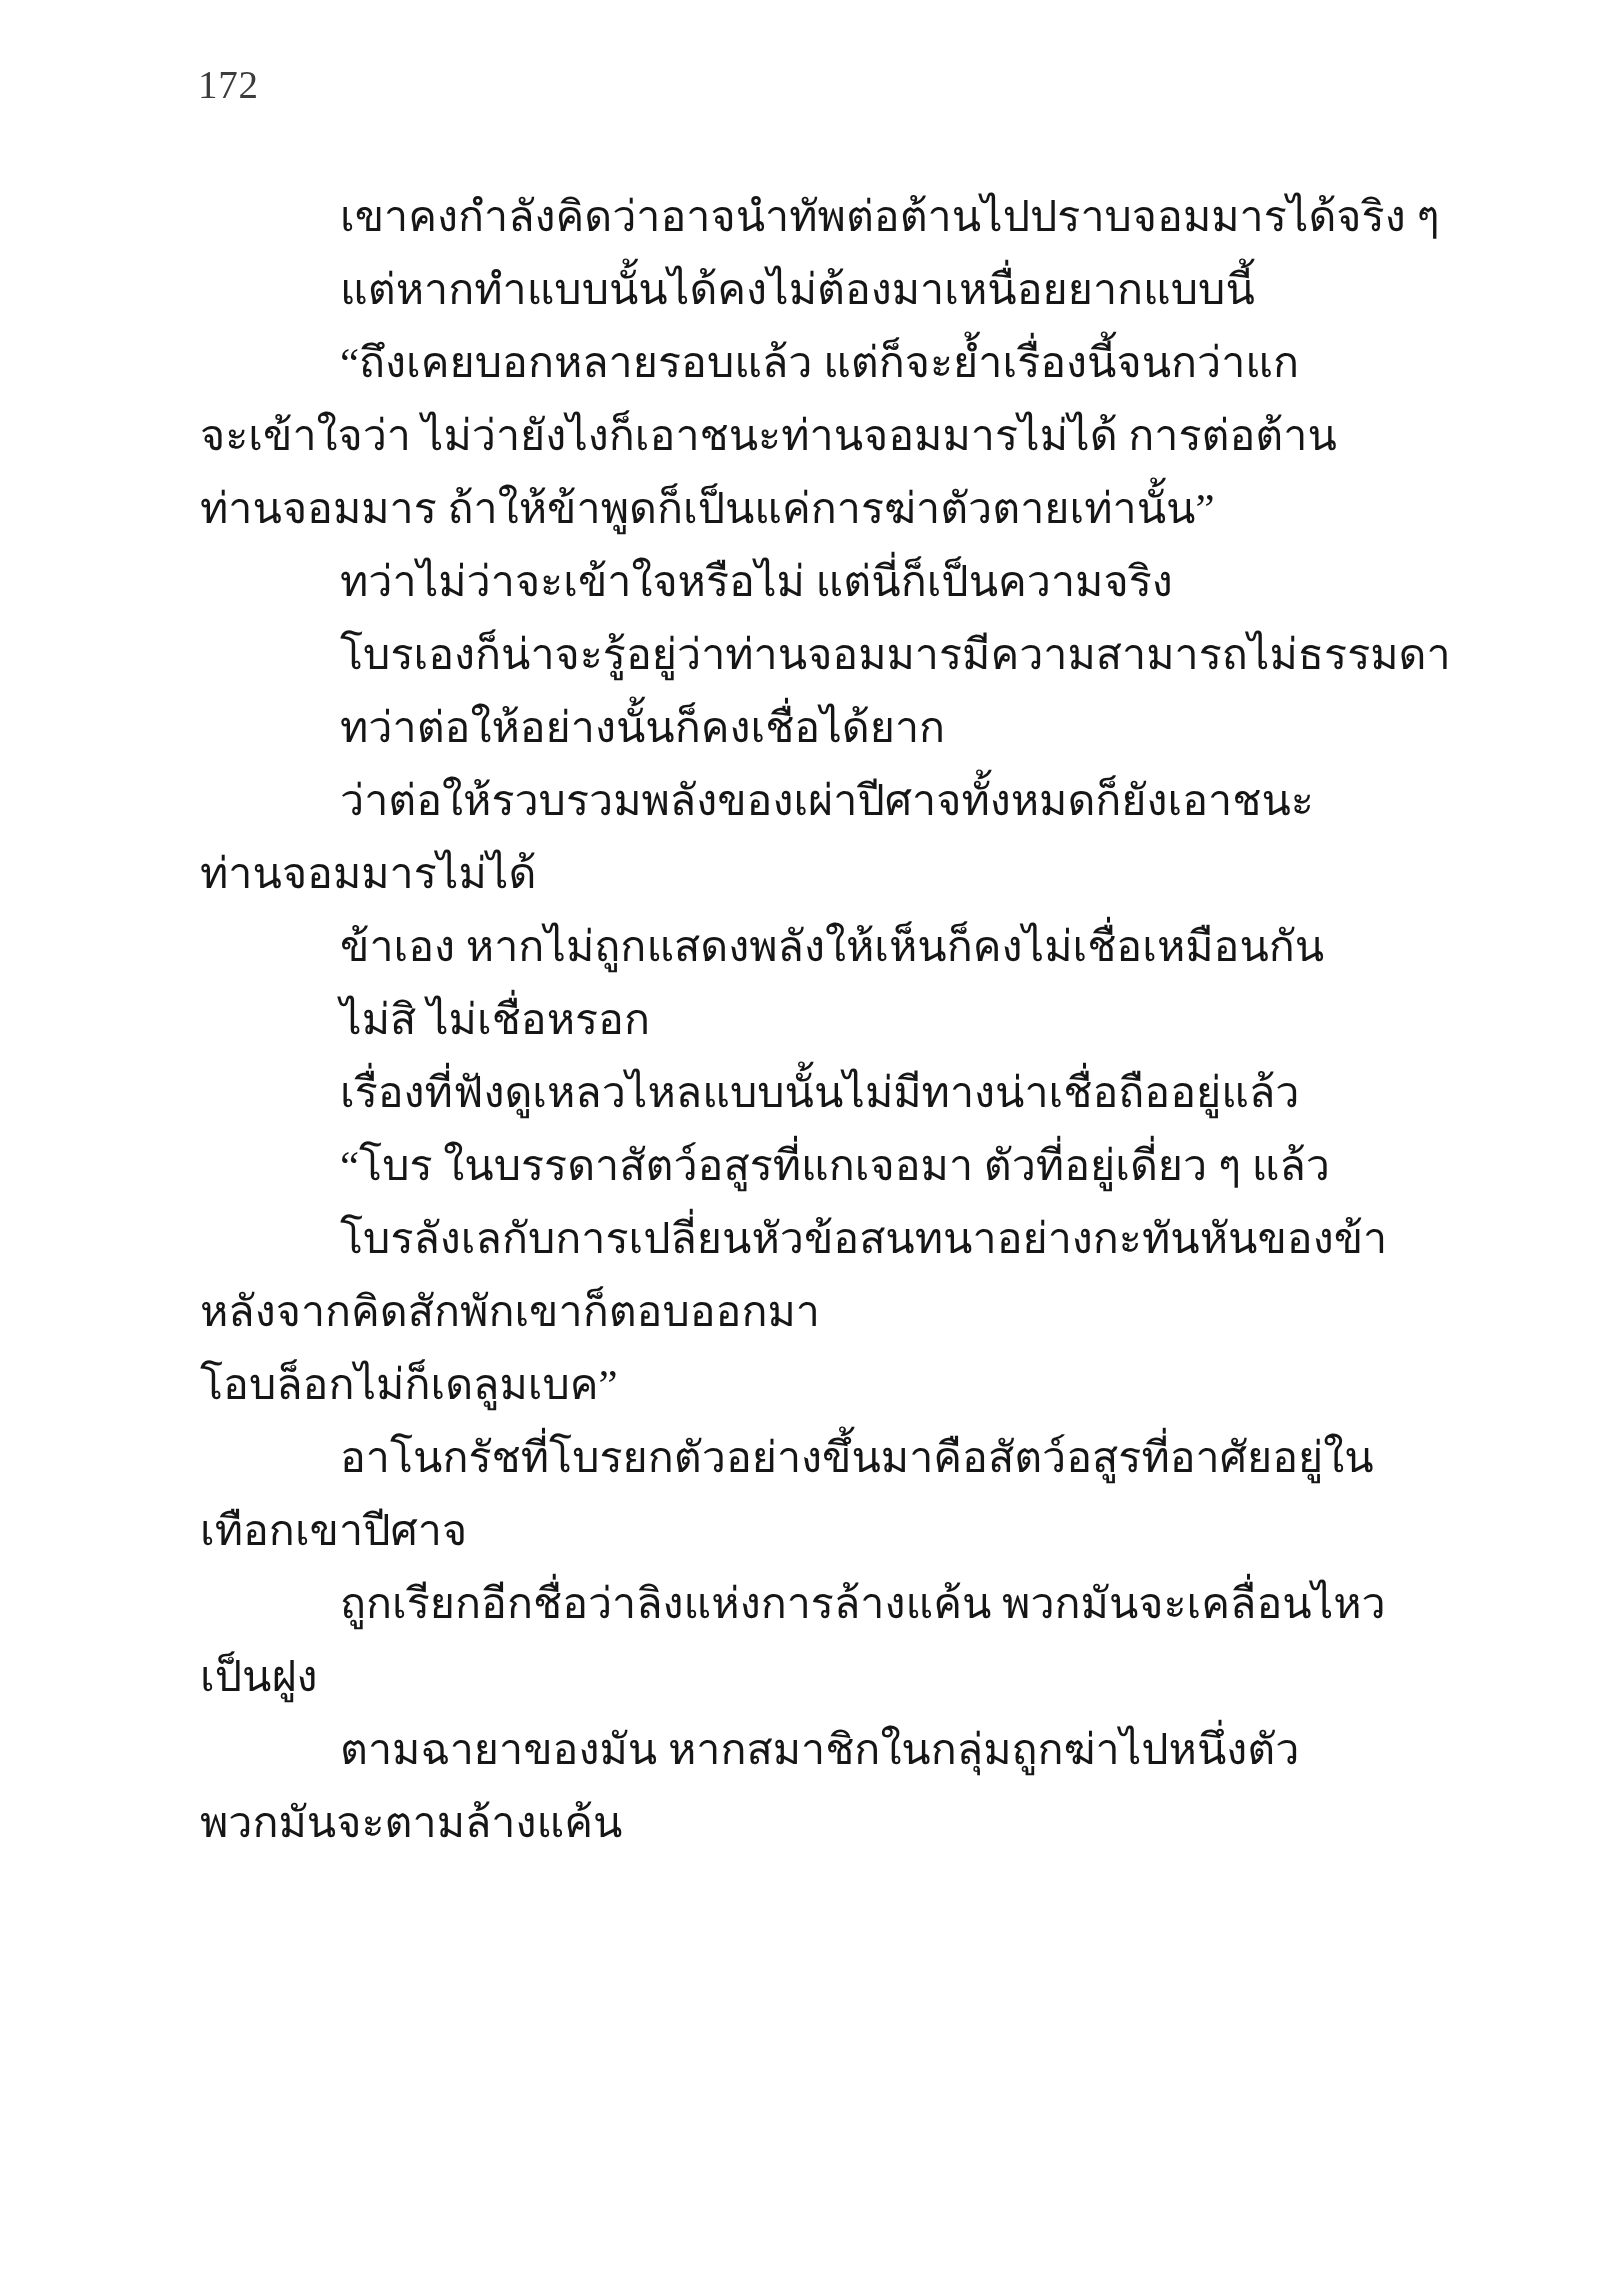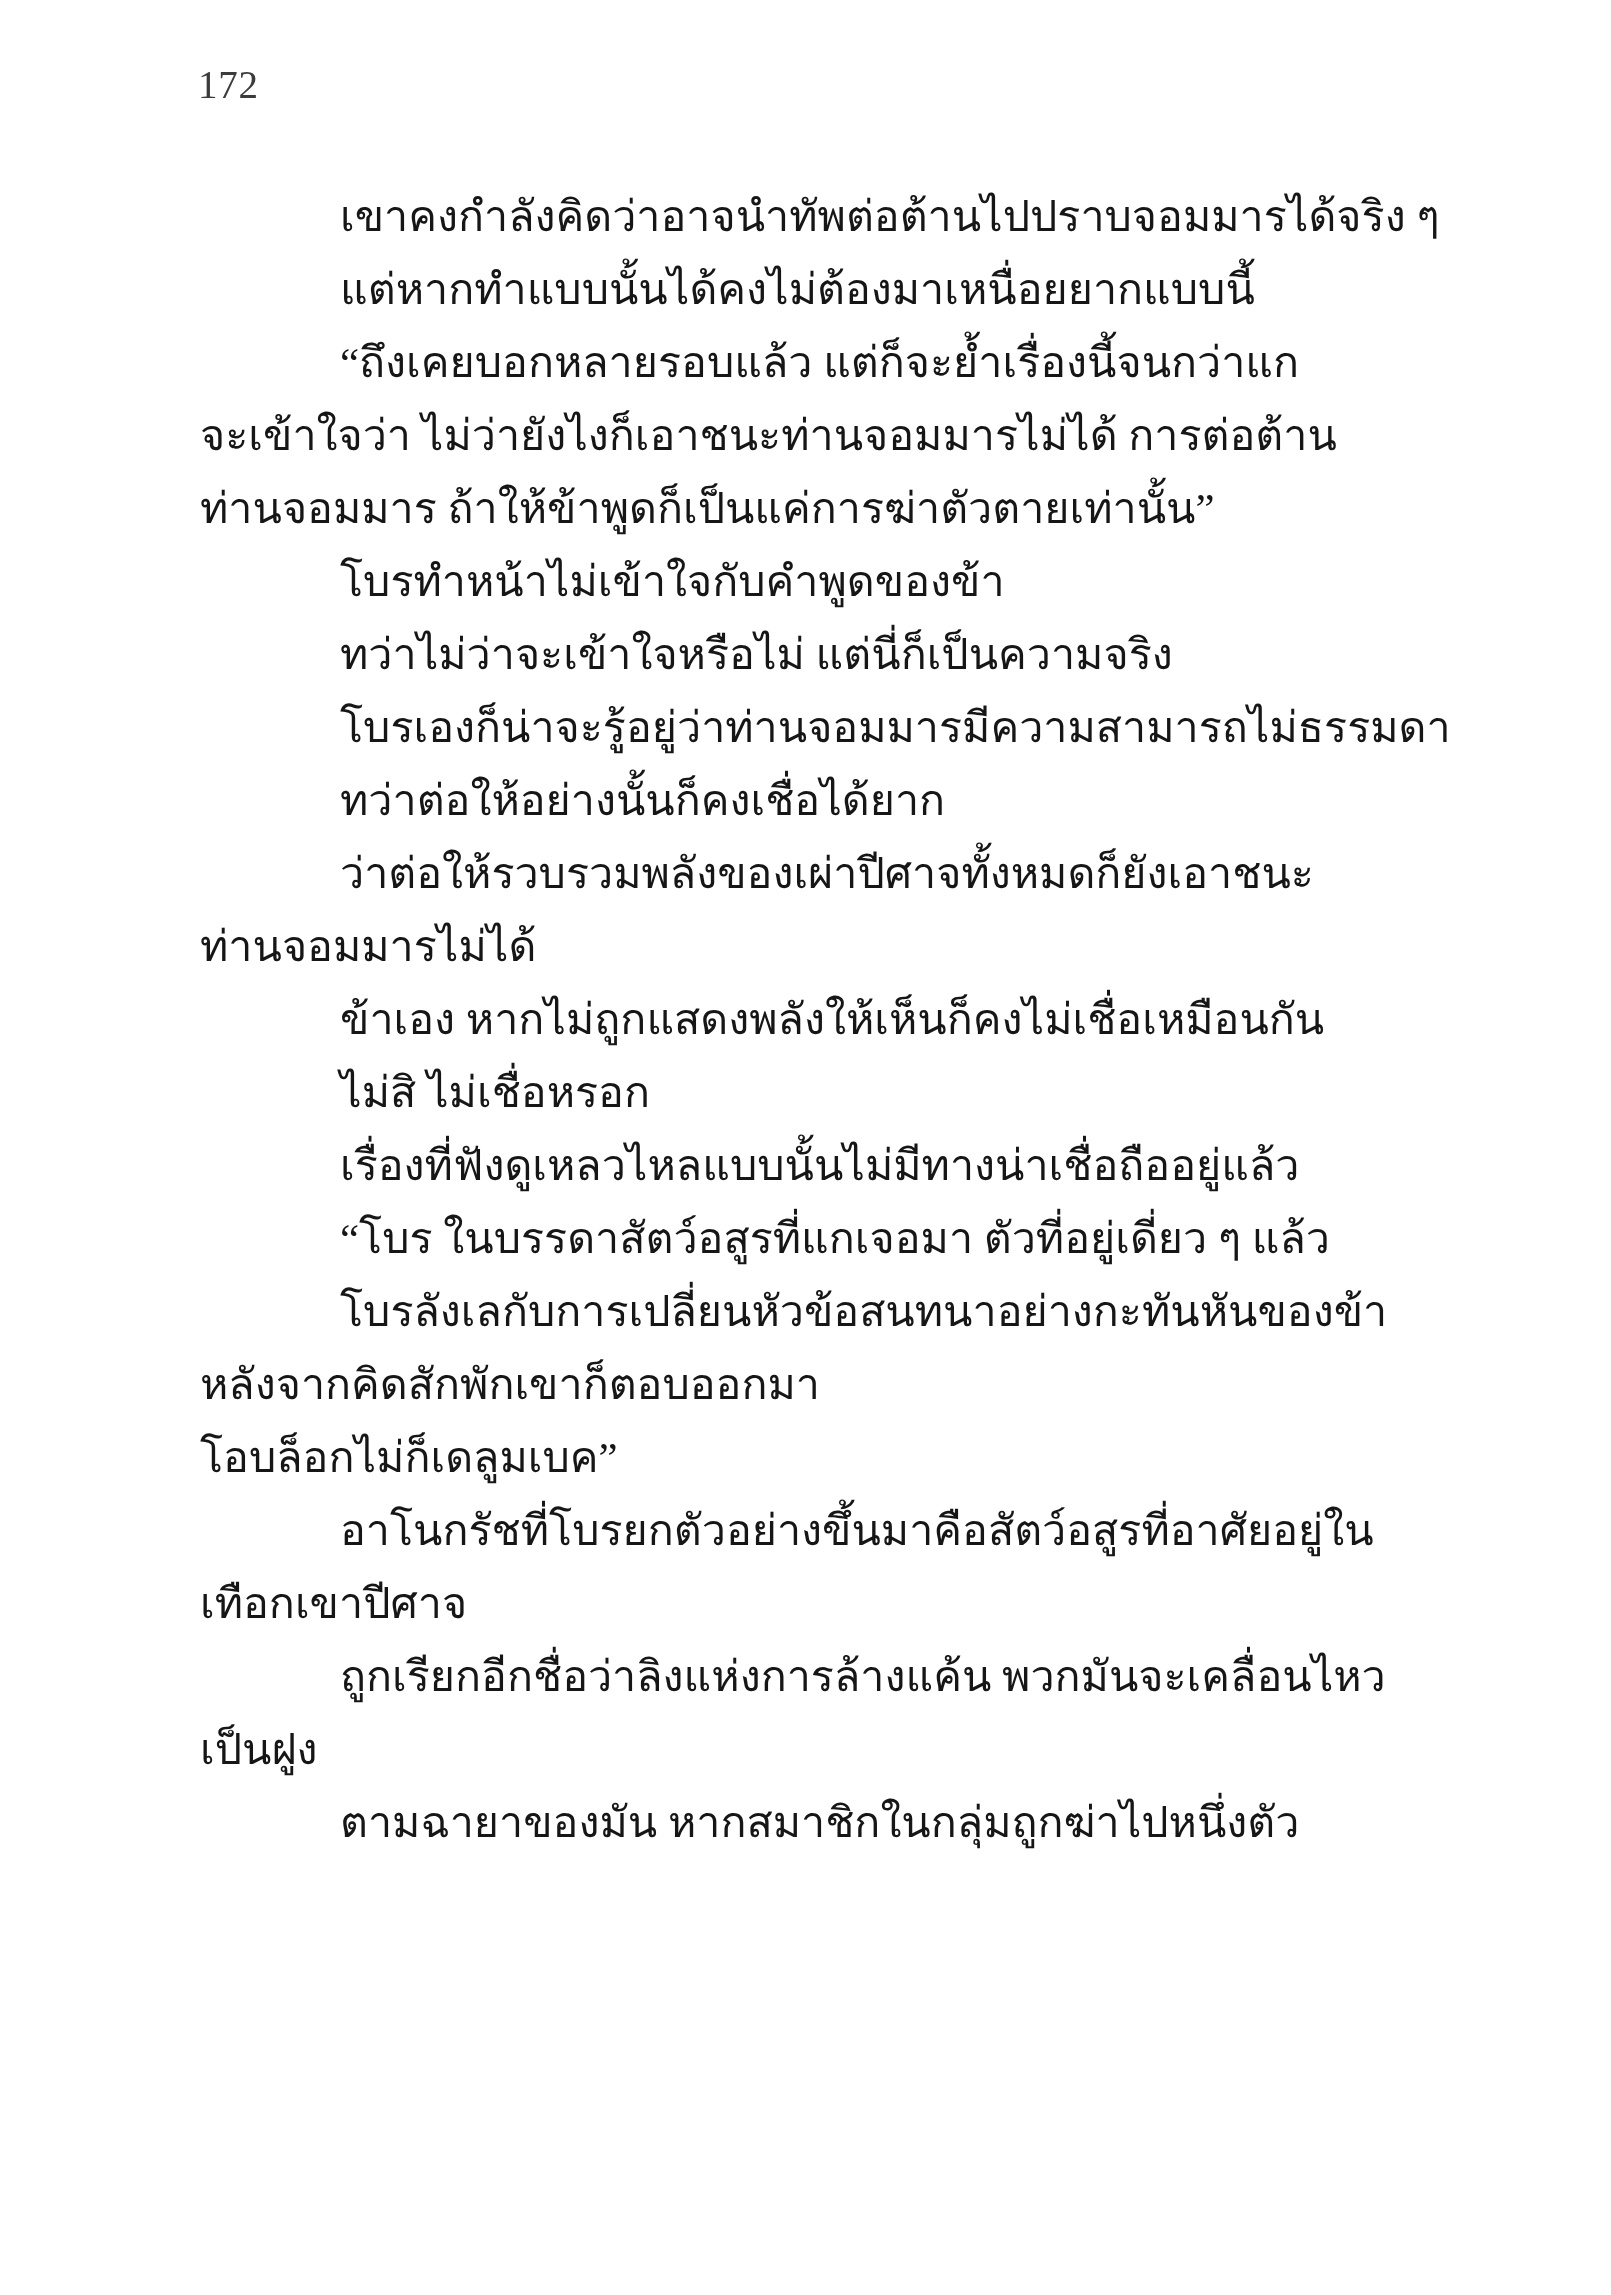--- a/index.html
+++ b/index.html
@@ -72,21 +72,20 @@
 <div class="page">
 
   <div class="page-number">172</div>
 
   <main class="text-block">
     <div class="line indent">เขาคงกำลังคิดว่าอาจนำทัพต่อต้านไปปราบจอมมารได้จริง ๆ</div>
     <div class="line indent">แต่หากทำแบบนั้นได้คงไม่ต้องมาเหนื่อยยากแบบนี้</div>
     <div class="line indent">“ถึงเคยบอกหลายรอบแล้ว แต่ก็จะย้ำเรื่องนี้จนกว่าแก</div>
     <div class="line">จะเข้าใจว่า ไม่ว่ายังไงก็เอาชนะท่านจอมมารไม่ได้ การต่อต้าน</div>
     <div class="line">ท่านจอมมาร ถ้าให้ข้าพูดก็เป็นแค่การฆ่าตัวตายเท่านั้น”</div>
-    <div class="line indent">โบรทำหน้าไม่เข้าใจกับคำพูดของข้า</div>
     <div class="line indent">ทว่าไม่ว่าจะเข้าใจหรือไม่ แต่นี่ก็เป็นความจริง</div>
     <div class="line indent">โบรเองก็น่าจะรู้อยู่ว่าท่านจอมมารมีความสามารถไม่ธรรมดา</div>
     <div class="line indent">ทว่าต่อให้อย่างนั้นก็คงเชื่อได้ยาก</div>
     <div class="line indent">ว่าต่อให้รวบรวมพลังของเผ่าปีศาจทั้งหมดก็ยังเอาชนะ</div>
     <div class="line">ท่านจอมมารไม่ได้</div>
     <div class="line indent">ข้าเอง หากไม่ถูกแสดงพลังให้เห็นก็คงไม่เชื่อเหมือนกัน</div>
     <div class="line indent">ไม่สิ ไม่เชื่อหรอก</div>
     <div class="line indent">เรื่องที่ฟังดูเหลวไหลแบบนั้นไม่มีทางน่าเชื่อถืออยู่แล้ว</div>
     <div class="line indent">“โบร ในบรรดาสัตว์อสูรที่แกเจอมา ตัวที่อยู่เดี่ยว ๆ แล้ว</div>
     <div class="line indent">โบรลังเลกับการเปลี่ยนหัวข้อสนทนาอย่างกะทันหันของข้า</div>

